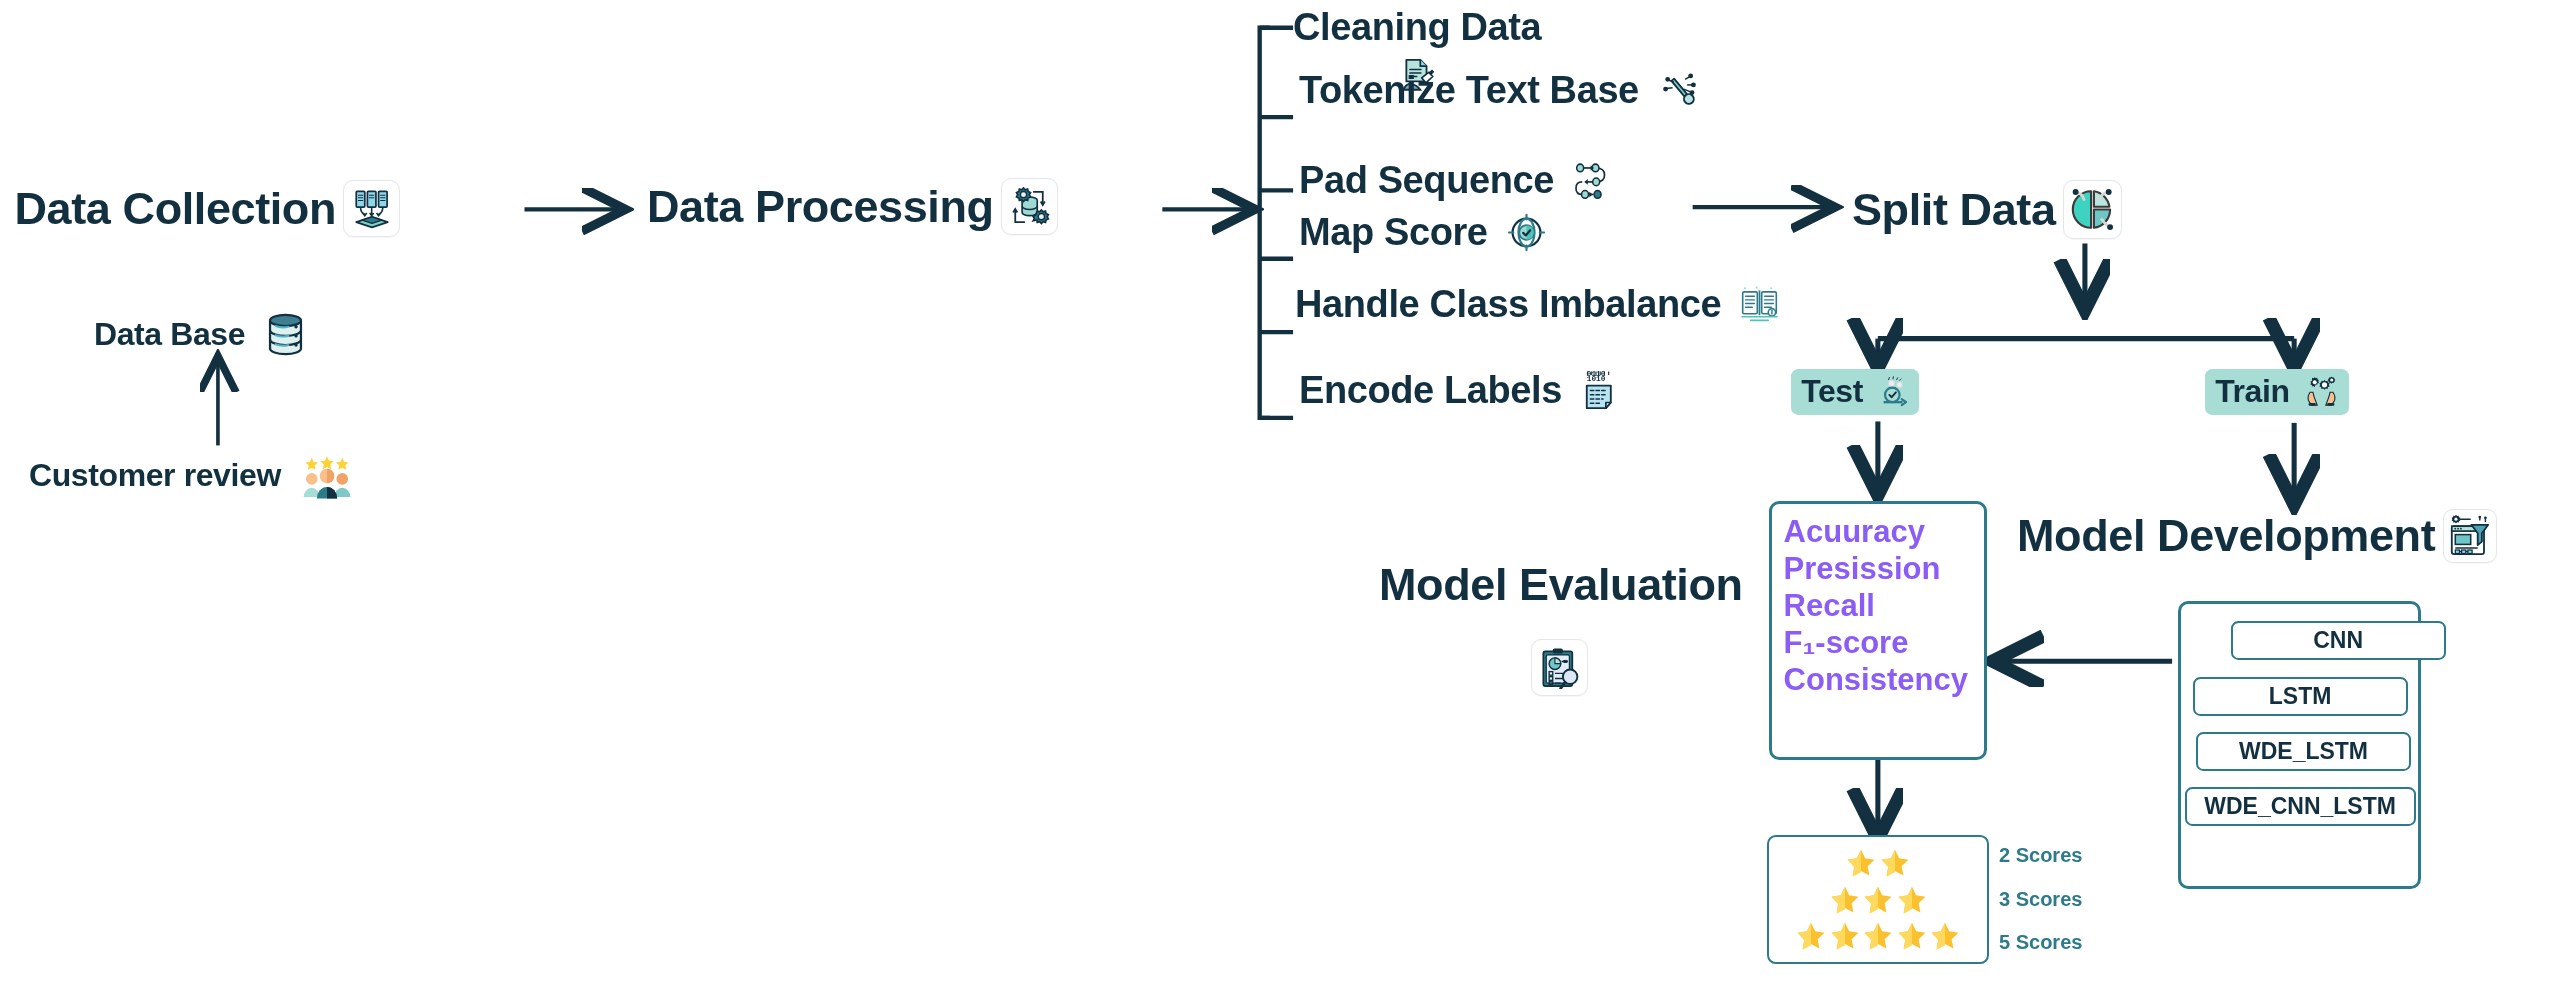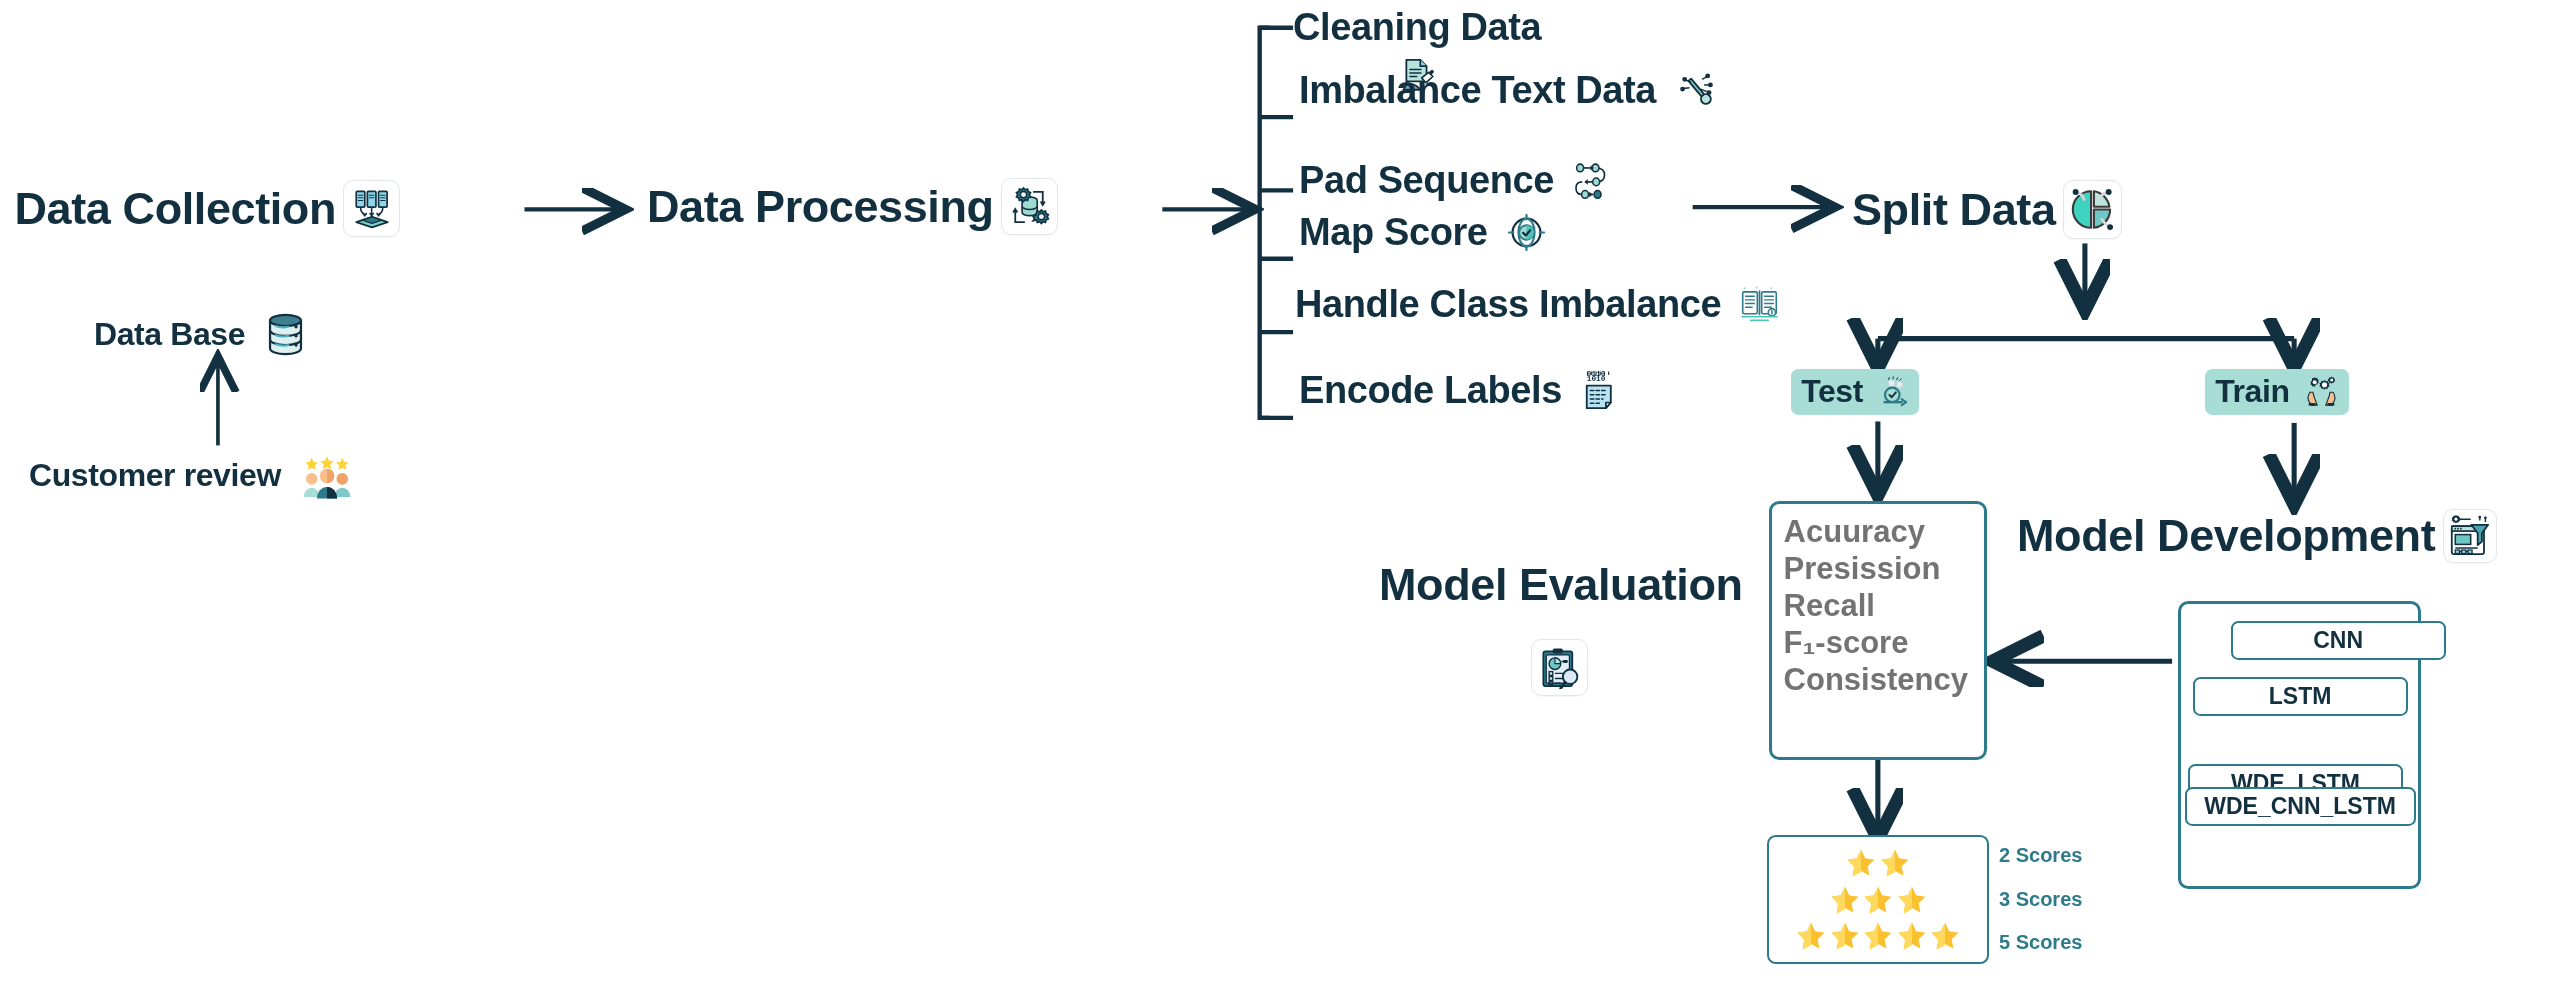--- a/index.html
+++ b/index.html
@@ -25,21 +25,21 @@
   svg{display:block;}
   .badge{
     background:#a8ddd6;border-radius:7.3px;padding:4.4px 10.2px;
     display:flex;align-items:center;gap:14px;
   }
   .panel{
     border:3.6px solid #2d7b8a;border-radius:10.2px;background:#fff;
     position:absolute;box-sizing:border-box;
   }
   .metric{
-    color:#737373;font-size:31px;font-weight:700;line-height:1.19;
+    color:#8b5cf6;font-size:31px;font-weight:700;line-height:1.19;
     white-space:nowrap;
   }
   .mbox{
     border:2.9px solid #2d7b8a;border-radius:7.3px;background:#fff;
     color:#12303f;font-size:23px;font-weight:700;
     display:flex;align-items:center;justify-content:center;
     box-sizing:border-box;
   }
   .scorelbl{
     color:#2d7b8a;font-size:20px;font-weight:700;white-space:nowrap;
@@ -204,21 +204,21 @@
             <path d="M17 18h16M17 23h16M17 28h10"></path>
           </g>
         <path d="M34 30l10-8 6 6-10 9z" fill="#ffffff" stroke="#12303f" stroke-width="2.4" stroke-linejoin="round"></path>
         <path d="M44 22l5-4 3 3-4 5z" fill="#12303f"></path>
         <path d="M8 47 q4-10 12-8 t12 8 z" fill="#7ea7c4" stroke="#12303f" stroke-width="2.6"></path>
       </svg>
     </div>
   </div>
 
   <div class="node" style="left:1299px;top:69px;">
-    <div class="ttl t-lg">Imbalance Text Data</div>
+    <div class="ttl t-lg">Tokenize Text Base</div>
     <div class="ico-bare" style="width:41px;height:41px;margin-left:13px;">
       <svg width="39" height="39" viewBox="0 0 56 56">
         <g transform="rotate(-40 28 28)">
           <path d="M28 10 h5 v28 l-2.5 4 -2.5-4z" fill="#7fc8c8" stroke="#12303f" stroke-width="2.6" stroke-linejoin="round"></path>
           <circle cx="30.5" cy="46" r="7" fill="#b8e3dc" stroke="#12303f" stroke-width="2.8"></circle>
         </g>
         <g stroke="#12303f" stroke-width="2.2" fill="#12303f">
           <path d="M36 12 l7-4" fill="none"></path>
             <circle cx="44" cy="7" r="2.4"></circle>
           <path d="M39 20 l8 0" fill="none"></path>
@@ -453,21 +453,21 @@
     <div class="metric">Acuuracy</div>
     <div class="metric">Presission</div>
     <div class="metric">Recall</div>
     <div class="metric">F₁-score</div>
     <div class="metric">Consistency</div>
   </div>
 
   <div class="panel" style="left:2178px;top:601px;width:243px;height:288px;">
     <div class="mbox" style="position:absolute;left:11.6px;top:17.4px;width:215px;height:39px;margin-left:38px;">CNN</div>
     <div class="mbox" style="position:absolute;left:11.6px;top:73px;width:215px;height:39px;">LSTM</div>
-    <div class="mbox" style="position:absolute;left:7px;top:128px;width:215px;height:39px;margin-top:32px;">WDE_LSTM</div>
+    <div class="mbox" style="position:absolute;left:15px;top:128px;width:215px;height:39px;">WDE_LSTM</div>
     <div class="mbox" style="position:absolute;left:3.6px;top:183px;width:231px;height:39px;">WDE_CNN_LSTM</div>
   </div>
 
   <div class="starbox" style="left:1767px;top:835px;width:222px;height:129px;gap:4.4px;">
     <div class="starrow">
       <svg width="32" height="32" viewBox="0 0 24 24">
           <path d="M12 2l3.1 6.5 7 1-5.1 4.9 1.3 7-6.3-3.4L5.7 21.4l1.3-7L1.9 9.5l7-1z" fill="#fbc02d"></path>
           <path d="M12 2v16.9l-6.3 3.4 1.3-7L1.9 9.5l7-1z" fill="#ffd95e"></path>
         </svg>
       <svg width="32" height="32" viewBox="0 0 24 24">

